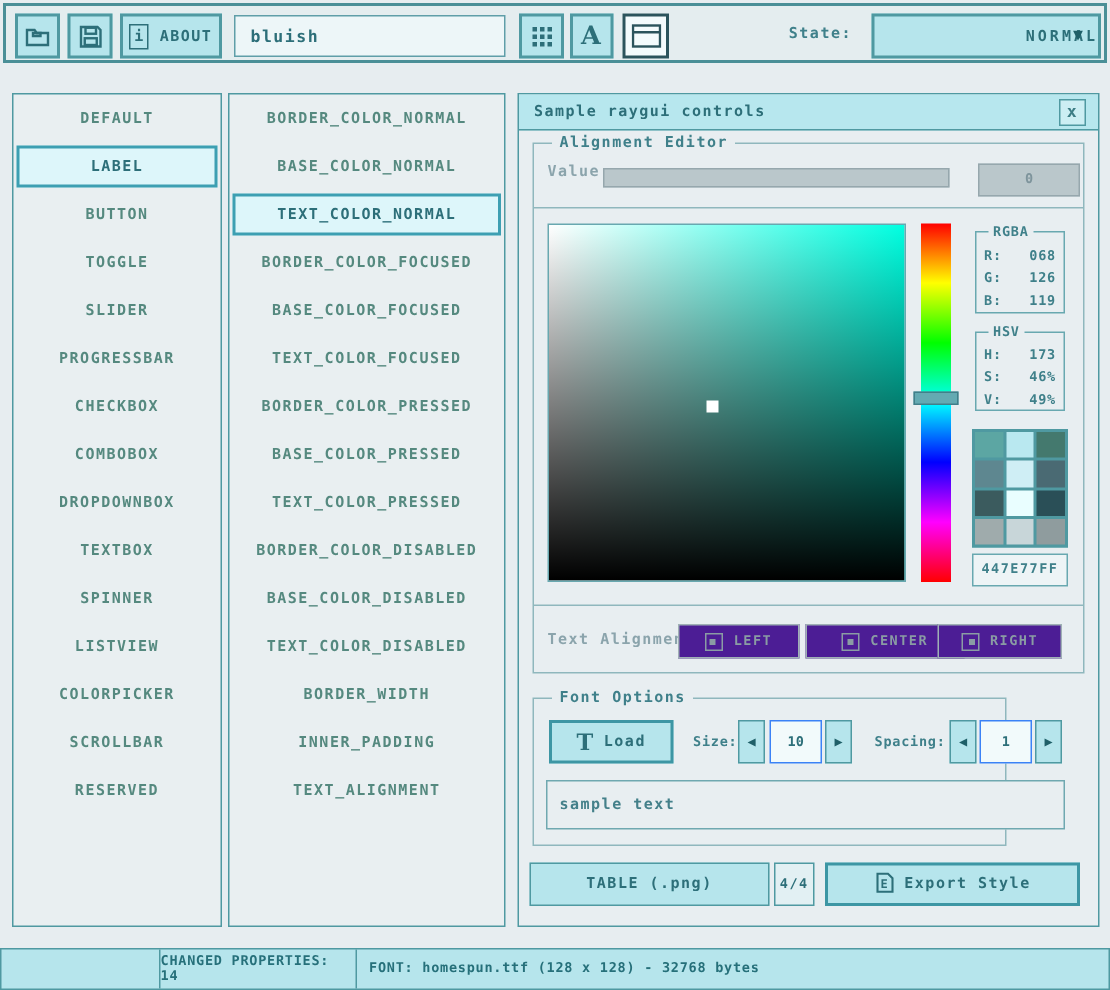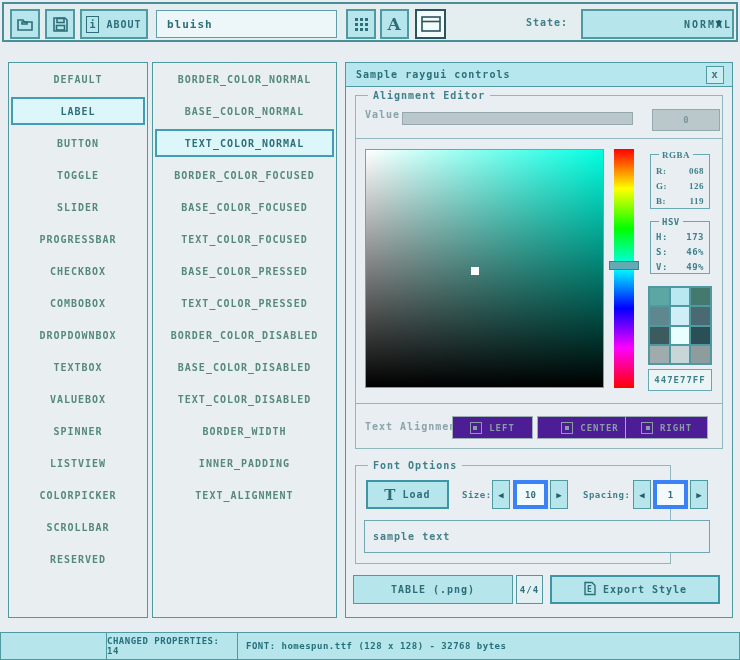--- a/index.html
+++ b/index.html
@@ -113,21 +113,21 @@
   .hue-cursor {
     position:absolute; left:-5px; top:112px; width:30px; height:9px;
     background:#64aab2; border:1px solid #417f8a;
   }
   .mini-group { position:absolute; left:294px; width:60px; border:1px solid #68a8b0; }
   .mini-group .gcap { left:8px; top:-6px; font-size:9px; padding:0 3px; letter-spacing:0.5px; }
   .mg-row {
     display:flex; justify-content:space-between; padding:0 5px;
     color:#3f808a; font-size:9px; height:15px; align-items:center; letter-spacing:0.5px;
   }
-  .rgba-group { top:58px; height:55px; padding-top:8px;font-family:Liberation Serif, serif; }
+  .rgba-group { top:58px; height:55px; padding-top:8px; }
   .hsv-group  { top:125px; height:53px; padding-top:7px; }
   .swatch-grid {
     position:absolute; left:292px; top:190px; width:64px; height:79px;
     background:#4f99a1; border:2px solid #4f99a1;
     display:grid; grid-template-columns:1fr 1fr 1fr; grid-template-rows:1fr 1fr 1fr 1fr;
     gap:2px;
   }
   .swatch { width:100%; height:100%; }
   .hex-box {
     position:absolute; left:292px; top:273px; width:64px; height:22px;
@@ -157,21 +157,21 @@
   .load-btn .tglyph { font-family:"DejaVu Serif", serif; font-size:15px; margin-right:6px; }
   .teal-label { position:absolute; color:#3f808a; font-size:9px; letter-spacing:0.5px; top:24px; }
   .spin-btn {
     position:absolute; top:14px; width:18px; height:29px;
     background:#b6e5ec; border:1px solid #4f99a1;
     display:flex; align-items:center; justify-content:center;
     color:#1f5f68; font-size:9px;
   }
   .spin-val {
     position:absolute; top:14px; width:35px; height:29px;
-    background:#f2fafb; border:4px solid #3b82f6;
+    background:#f2fafb; border:1px solid #3b82f6;
     display:flex; align-items:center; justify-content:center;
     color:#2d6f79; font-size:9px;
   }
   .sample-textbox {
     position:absolute; left:8px; top:54px; width:346px; height:33px;
     background:#e8eef1; border:1px solid #6fa8b0;
     font-family:"DejaVu Sans Mono", monospace; font-weight:700;
     color:#44808a; font-size:10px; letter-spacing:1px; padding:0 8px;
   }
   .bottom-btn {
@@ -260,35 +260,35 @@
   <div class="item">DEFAULT</div>
   <div class="item selected">LABEL</div>
   <div class="item">BUTTON</div>
   <div class="item">TOGGLE</div>
   <div class="item">SLIDER</div>
   <div class="item">PROGRESSBAR</div>
   <div class="item">CHECKBOX</div>
   <div class="item">COMBOBOX</div>
   <div class="item">DROPDOWNBOX</div>
   <div class="item">TEXTBOX</div>
-  <div class="item">VALUEBOX</div>
   <div class="item">SPINNER</div>
   <div class="item">LISTVIEW</div>
   <div class="item">COLORPICKER</div>
   <div class="item">SCROLLBAR</div>
   <div class="item">RESERVED</div>
 </div>
 
 <div class="panel mid-panel">
   <div class="item">BORDER_COLOR_NORMAL</div>
   <div class="item">BASE_COLOR_NORMAL</div>
   <div class="item selected">TEXT_COLOR_NORMAL</div>
   <div class="item">BORDER_COLOR_FOCUSED</div>
   <div class="item">BASE_COLOR_FOCUSED</div>
   <div class="item">TEXT_COLOR_FOCUSED</div>
+  <div class="item">BORDER_COLOR_PRESSED</div>
   <div class="item">BASE_COLOR_PRESSED</div>
   <div class="item">TEXT_COLOR_PRESSED</div>
   <div class="item">BORDER_COLOR_DISABLED</div>
   <div class="item">BASE_COLOR_DISABLED</div>
   <div class="item">TEXT_COLOR_DISABLED</div>
   <div class="item">BORDER_WIDTH</div>
   <div class="item">INNER_PADDING</div>
   <div class="item">TEXT_ALIGNMENT</div>
 </div>
 

